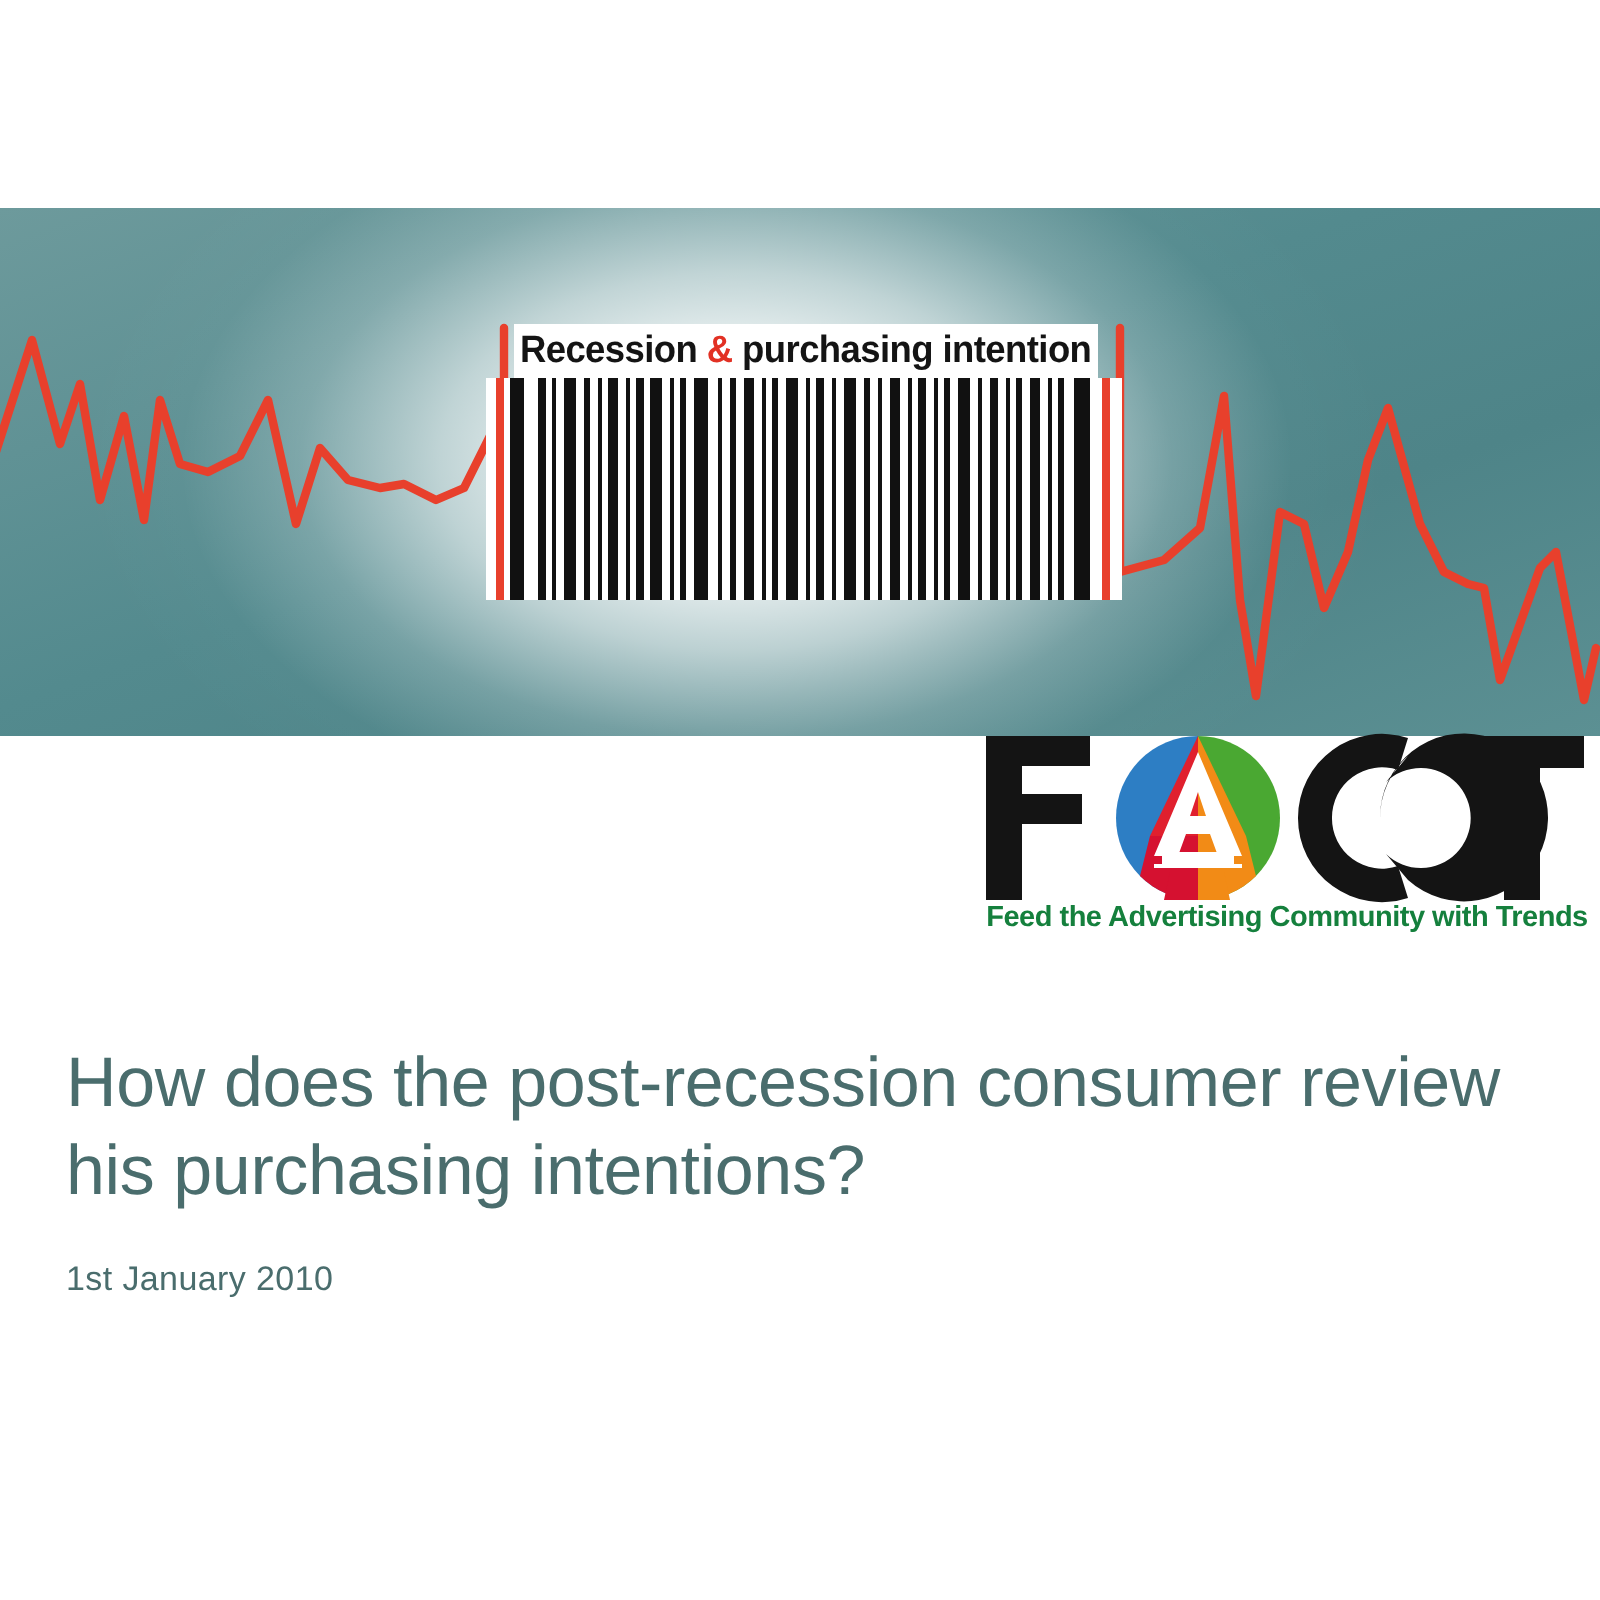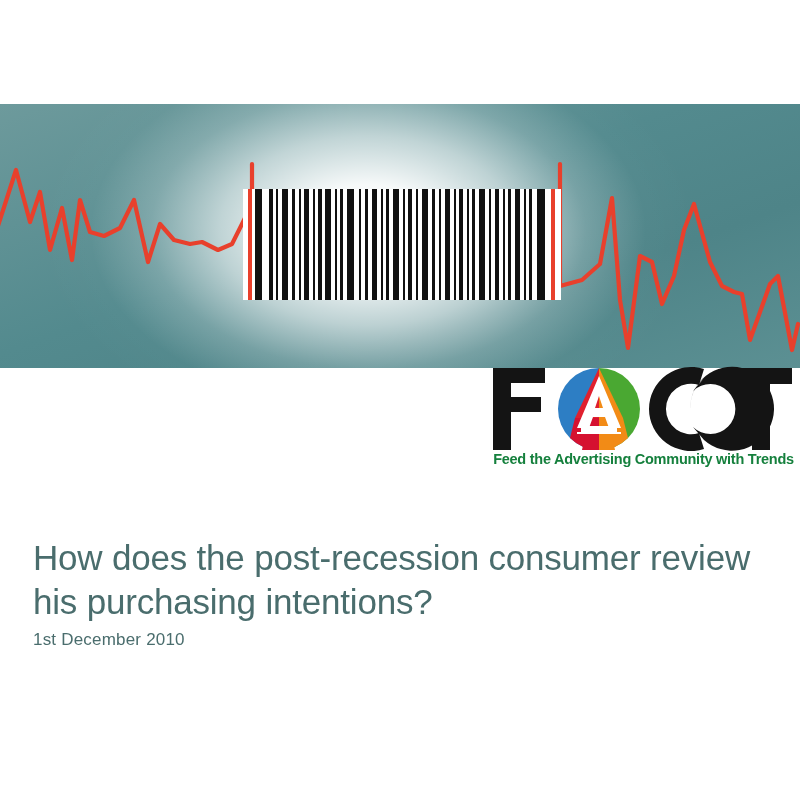--- a/index.html
+++ b/index.html
@@ -109,21 +109,20 @@
     color: #15803d;
     white-space: nowrap;
   }
 
   
   #title-block {
     position: absolute;
     left: 33px;
     top: 520px;
     width: 730px;
-    margin-top: 16px;
   }
   #slide-title {
     margin: 0;
     font-family: "Liberation Sans", sans-serif;
     font-weight: normal;
     font-size: 35px;
     line-height: 44px;
     color: #4a6d6d;
     letter-spacing: -0.2px;
   }
@@ -195,20 +194,23 @@
         L 770,180
         L 778,172
         L 786,214
         L 792,246
         L 798,220
       "></path>
     </g>
   </svg>
 
   <div id="barcode-block" style="left:243px; top:58px;">
+    <div id="barcode-label">
+      <span class="bctext"><span>Recession </span><span class="amp">&amp;</span><span> purchasing intention</span></span>
+    </div>
 
     <svg id="barcode-bars" viewBox="0 0 318 111" preserveAspectRatio="none" xmlns="http://www.w3.org/2000/svg">
       <rect x="0" y="-27" width="318" height="138" fill="#ffffff"></rect>
       <g fill="#111111">
         <rect x="12" y="-27" width="7" height="138"></rect>
         <rect x="26" y="0" width="4" height="111"></rect>
         <rect x="33" y="0" width="2" height="111"></rect>
         <rect x="39" y="0" width="6" height="111"></rect>
         <rect x="49" y="0" width="3" height="111"></rect>
         <rect x="56" y="0" width="2" height="111"></rect>
@@ -312,13 +314,13 @@
       <path fill="#141414" d="M241,2 h62 v16 h-22 v66 h-18 v-66 h-22 z"></path>
     </g>
   </svg>
 
   <div id="fact-tagline">Feed the Advertising Community with Trends</div>
 </div>
 
 <div id="title-block">
   <h1 id="slide-title">How does the post-recession consumer review his purchasing intentions?</h1>
 </div>
-<div id="slide-date">1st December 2010</div>
+<div id="slide-date">1st January 2010</div>
 
 </body></html>

